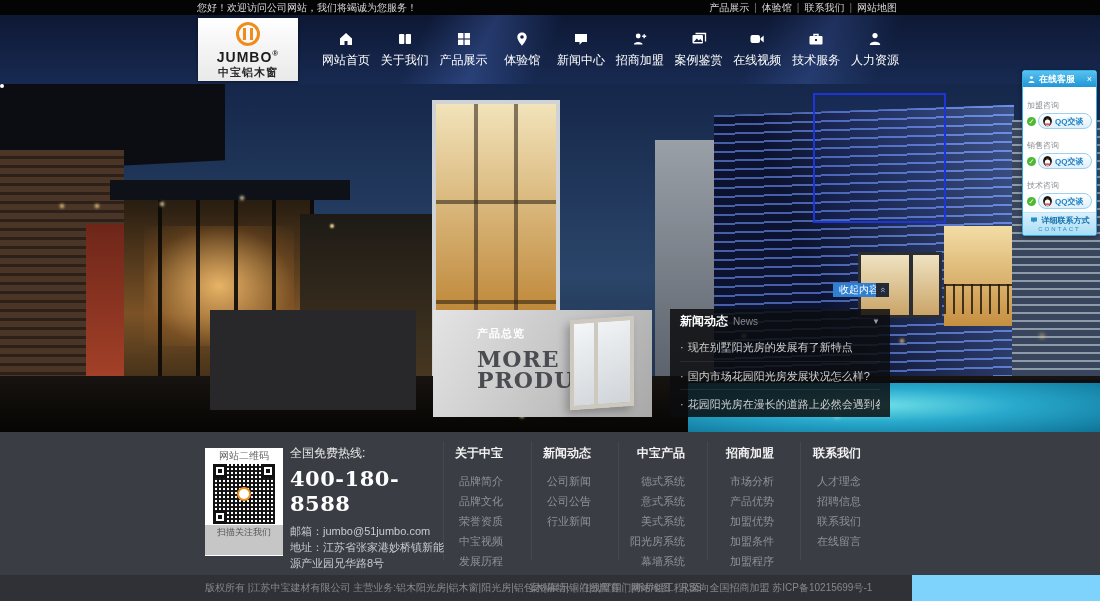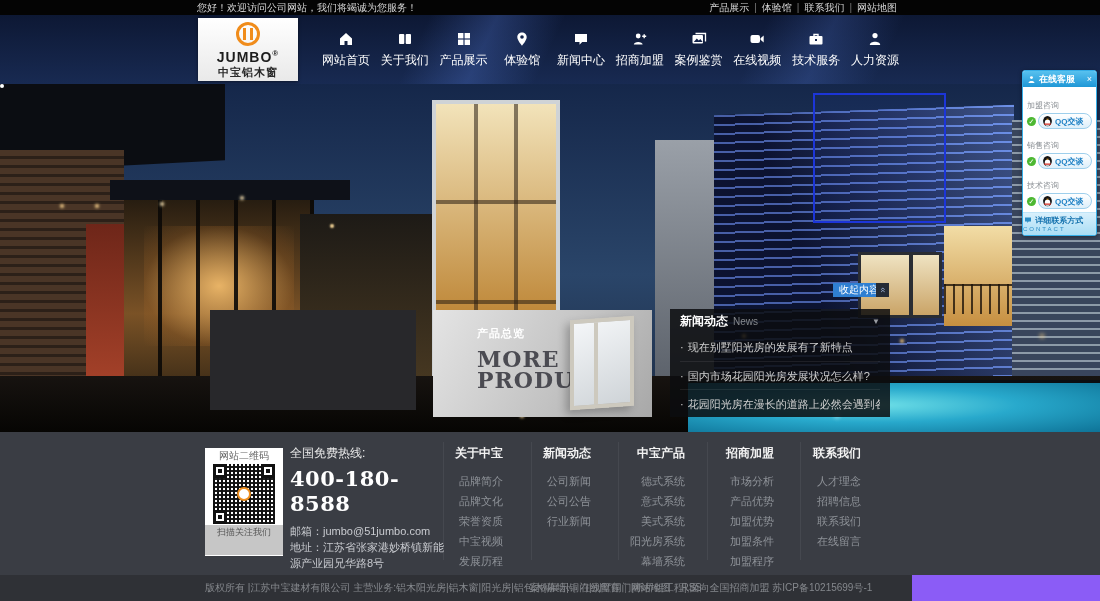--- a/index.html
+++ b/index.html
@@ -1,17 +1,17 @@
 <!DOCTYPE html>
 <html><head>
 <meta charset="utf-8">
 <style>
   * { margin:0; padding:0; box-sizing:border-box; }
   body { font-family:"Liberation Sans", sans-serif; background:#000; }
-  #page { position:relative; width:1100px; height:601px; overflow:hidden; background:#8b5cf6; }
+  #page { position:relative; width:1100px; height:601px; overflow:hidden; background:#7dd3fc; }
 
   
   #topbar { position:absolute; left:0; top:0; width:1100px; height:15px; background:#040404; color:#d6d6d6; font-size:10px; line-height:15px; z-index:30; }
   #topbar .tleft { position:absolute; left:197px; }
   #topbar .tright { position:absolute; right:203px; }
   #topbar .tright span.lnk { cursor:pointer; }
   #topbar .sep { color:#777; margin:0 5px; }
 
   
   #nav { position:absolute; left:0; top:15px; width:1100px; height:69px; z-index:25;
@@ -87,21 +87,21 @@
   #svc { position:absolute; left:1022px; top:70px; width:75px; z-index:40; background:#ffffff; border:1px solid #35aee8; border-radius:3px; overflow:hidden; box-shadow:0 1px 4px rgba(0,0,0,.4); }
   #svc-head { height:16px; background:linear-gradient(180deg,#58c1ef,#1f97d6); display:flex; align-items:center; padding:0 4px; }
   #svc-head .ht { color:#fff; font-size:9px; font-weight:bold; flex:1; margin-left:3px; }
   #svc-head .hx { color:#fff; font-size:9px; cursor:pointer; line-height:16px; }
   .svc-body { padding:2px 4px 3px; }
   .svc-label { font-size:8px; color:#8a8f94; margin:11px 0 2px; }
   .svc-row { display:flex; align-items:center; gap:2px; }
   .svc-check { width:9px; height:9px; border-radius:50%; background:#4db832; color:#fff; font-size:7px; line-height:9px; text-align:center; flex:none; }
   .qq-btn { flex:1; display:flex; align-items:center; gap:2px; border:1px solid #9ecfec; border-radius:8px; background:linear-gradient(180deg,#ffffff,#ddeffa); padding:1px 3px; cursor:pointer; }
   .qq-btn .ql { font-size:8px; font-weight:bold; color:#1b7fc4; white-space:nowrap; }
-  #svc-foot { border-top:1px solid #bfe4f7; background:linear-gradient(180deg,#d9f0fc,#a9ddf5); padding:2px 0 3px; cursor:pointer; }
+  #svc-foot { border-top:1px solid #bfe4f7; background:linear-gradient(180deg,#d9f0fc,#a9ddf5); text-align:center; padding:2px 0 3px; cursor:pointer; }
   #svc-foot .f1 { font-size:8px; font-weight:bold; color:#1472ae; }
   #svc-foot .f2 { font-size:6px; letter-spacing:2px; color:#2b8cc4; }
 
   
   #footer { position:absolute; left:0; top:432px; width:1100px; height:143px; background:#3a3d44; }
   #qr-card { position:absolute; left:205px; top:16px; width:78px; height:108px; background:#ffffff; text-align:center; }
   #qr-card .qt { font-size:10px; color:#666; line-height:16px; }
   #qr-box { position:relative; width:62px; height:60px; margin:0 auto; background:
       repeating-linear-gradient(0deg, rgba(17,17,17,.95) 0 2px, transparent 2px 4px),
       repeating-linear-gradient(90deg, #111 0 2px, #fff 2px 4px); }

